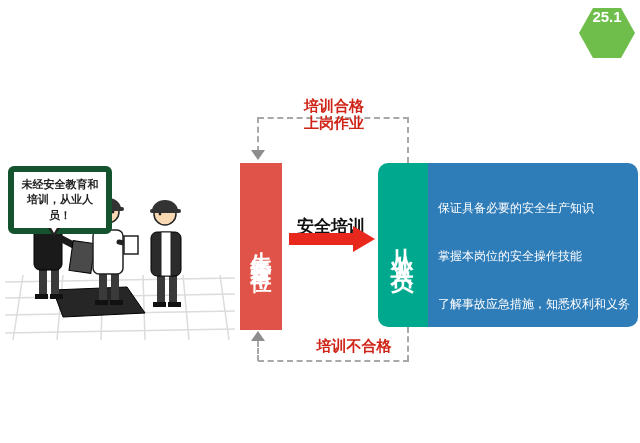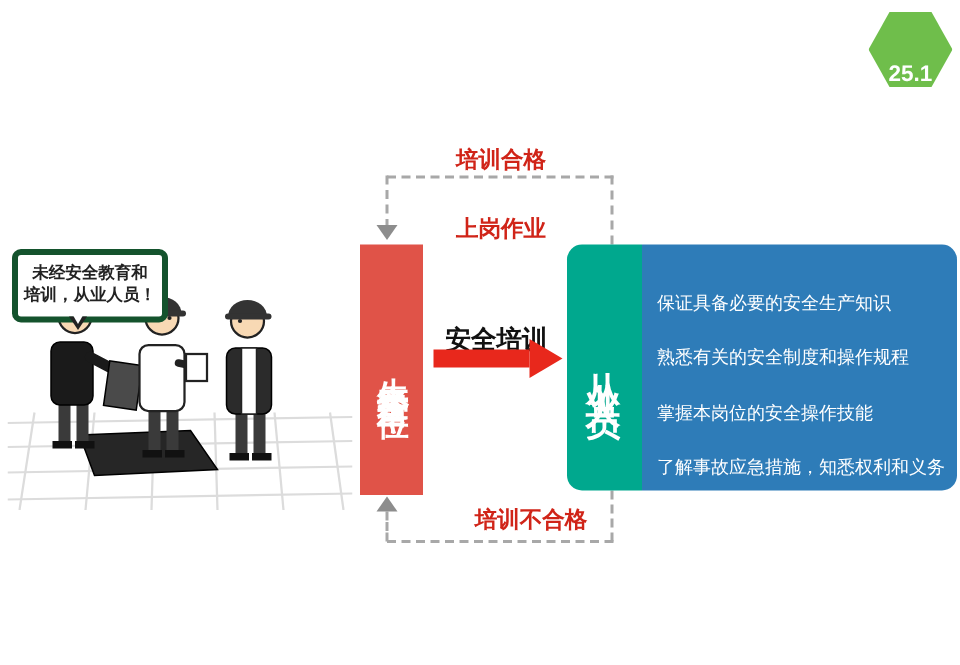--- a/index.html
+++ b/index.html
@@ -5,28 +5,28 @@
   * { margin:0; padding:0; box-sizing:border-box; }
   html,body { background:#fff; }
   body { font-family:"Liberation Sans","DejaVu Sans",sans-serif; }
   .stage { position:relative; width:640px; height:443px; background:#ffffff; overflow:hidden; }
 
   
   .badge {
     position:absolute; right:5px; top:8px; width:56px; height:50px;
     background:#6fbe4b; color:#fff; font-size:15px; font-weight:bold;
     clip-path:polygon(25% 0,75% 0,100% 50%,75% 100%,25% 100%,0 50%);
-    display:flex; align-items:flex-end; justify-content:center;
+    display:flex; align-items:flex-start; justify-content:center;
   }
 
   
   .cartoon-svg { position:absolute; left:5px; top:150px; width:230px; height:190px; }
   .speech {
     position:absolute; left:8px; top:166px; width:104px; padding:5px 4px;
-    border:4px solid #14532d; border-radius:6px; background:#fff;
+    border:6px solid #14532d; border-radius:6px; background:#fff;
     font-size:11px; font-weight:bold; color:#222; line-height:1.4;
     text-align:center; z-index:3;
   }
   .speech::after {
     content:""; position:absolute; left:34px; bottom:-9px;
     border-left:6px solid transparent; border-right:6px solid transparent;
     border-top:9px solid #222;
   }
   .speech::before {
     content:""; position:absolute; left:36px; bottom:-5px; z-index:1;
@@ -151,36 +151,35 @@
   <div class="speech">
     <div>未经安全教育和</div>
     <div>培训，从业人员！</div>
   </div>
 
   <div class="loop-label" style="top:97px;">培训合格</div>
   <div class="dash-h" style="left:258px; top:117px; width:151px;"></div>
   <div class="dash-v" style="left:257px; top:117px; height:35px;"></div>
   <div class="dash-v" style="left:407px; top:117px; height:46px;"></div>
   <div class="ah-down"></div>
-  <div class="loop-label" style="top:143px;">上岗作业</div>
+  <div class="loop-label" style="top:114px;">上岗作业</div>
 
   <div class="loop-label" style="top:337px;padding-left:40px;">培训不合格</div>
   <div class="dash-h" style="left:258px; top:360px; width:151px;"></div>
   <div class="dash-v" style="left:257px; top:341px; height:20px;"></div>
   <div class="dash-v" style="left:407px; top:327px; height:34px;"></div>
   <div class="ah-up"></div>
 
   <div class="unit-box">生产经营单位</div>
 
   <div class="arrow-label">安全培训</div>
   <div class="arrow-shaft"></div>
   <div class="arrow-head"></div>
 
   <div class="worker-box">从业人员</div>
 
   <div class="req-box">
     <div class="req-item">保证具备必要的安全生产知识</div>
-    <div class="req-item">熟悉有关的安全制度和操作规程</div>
     <div class="req-item">掌握本岗位的安全操作技能</div>
     <div class="req-item">了解事故应急措施，知悉权利和义务</div>
   </div>
 
 </div>
 
 </body></html>

